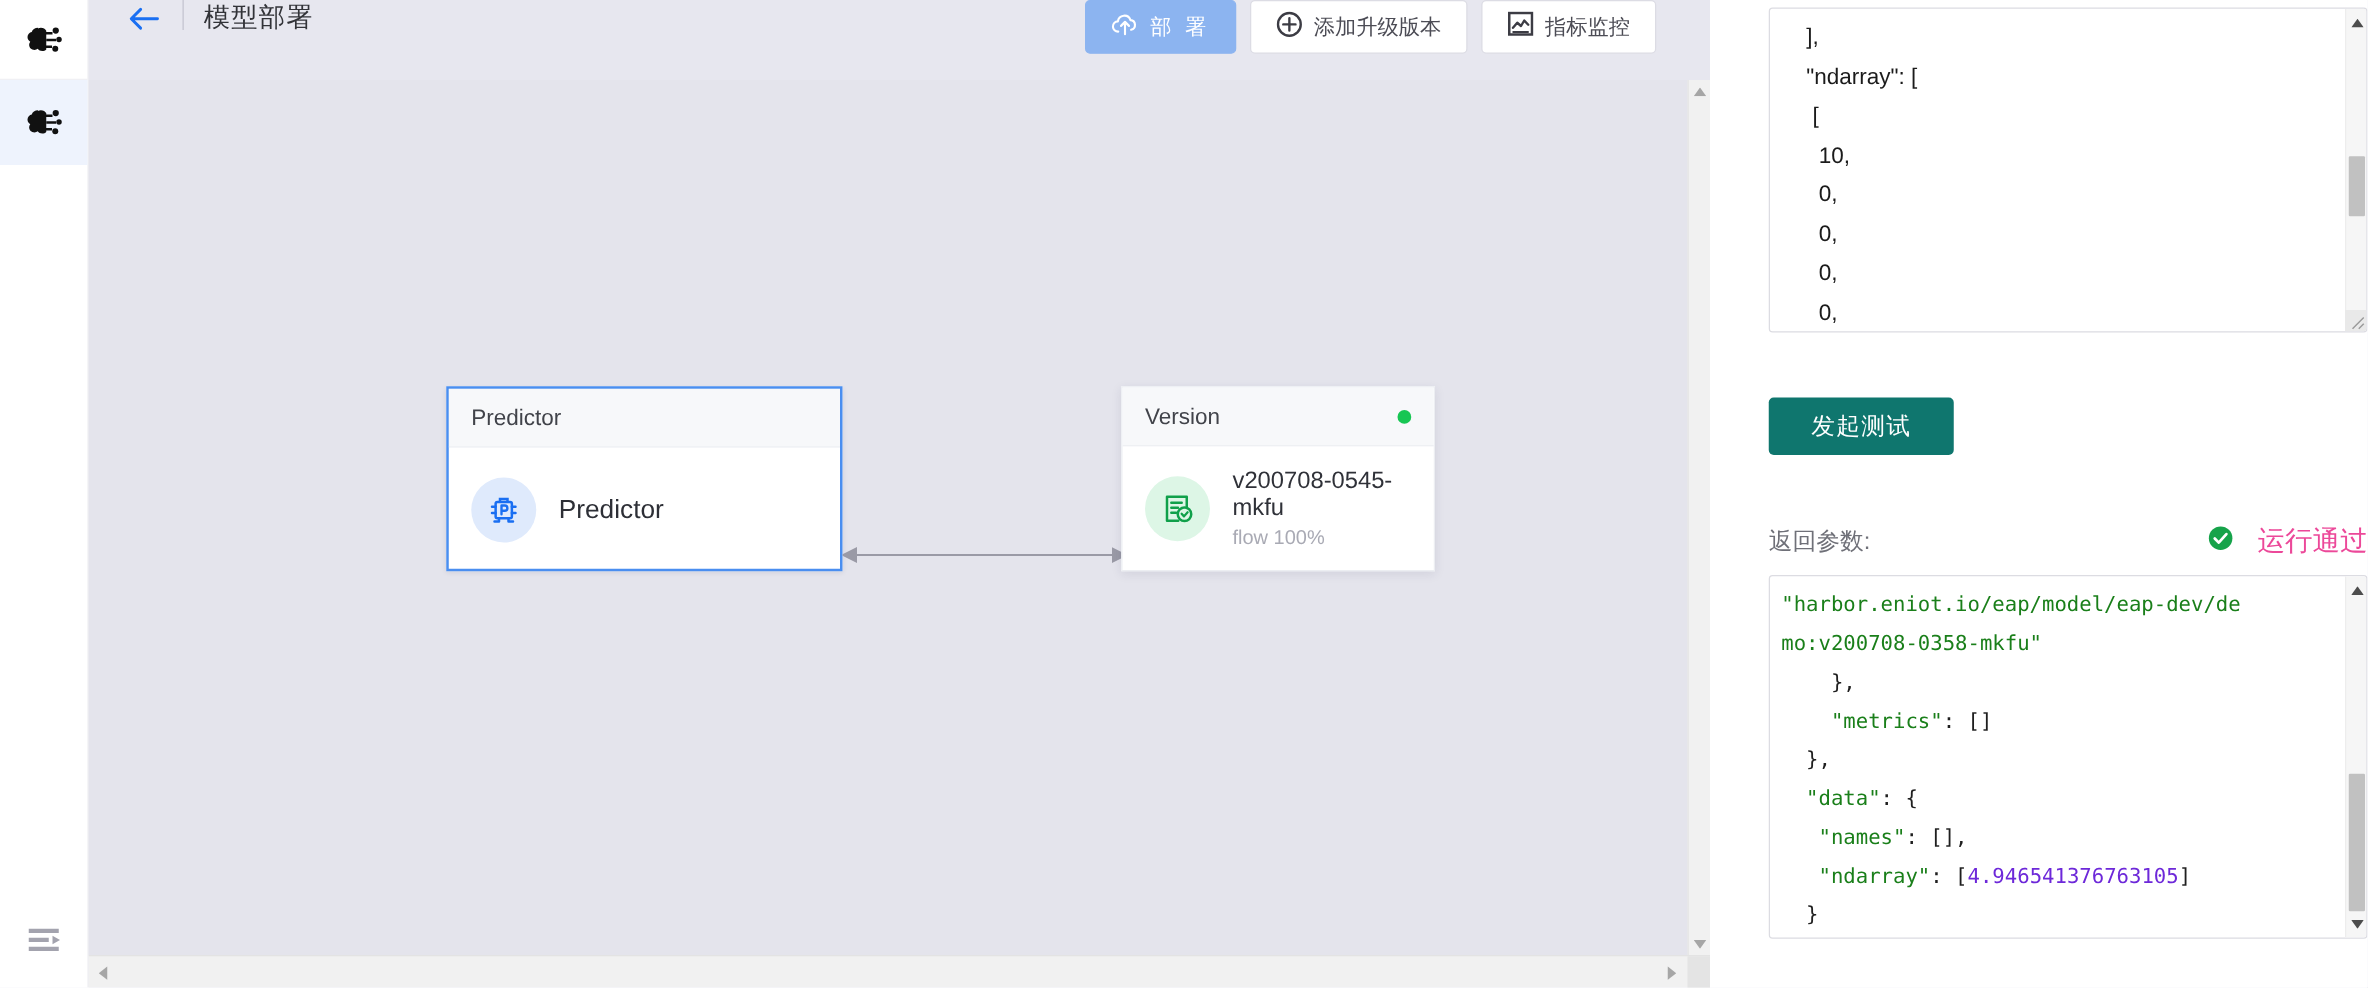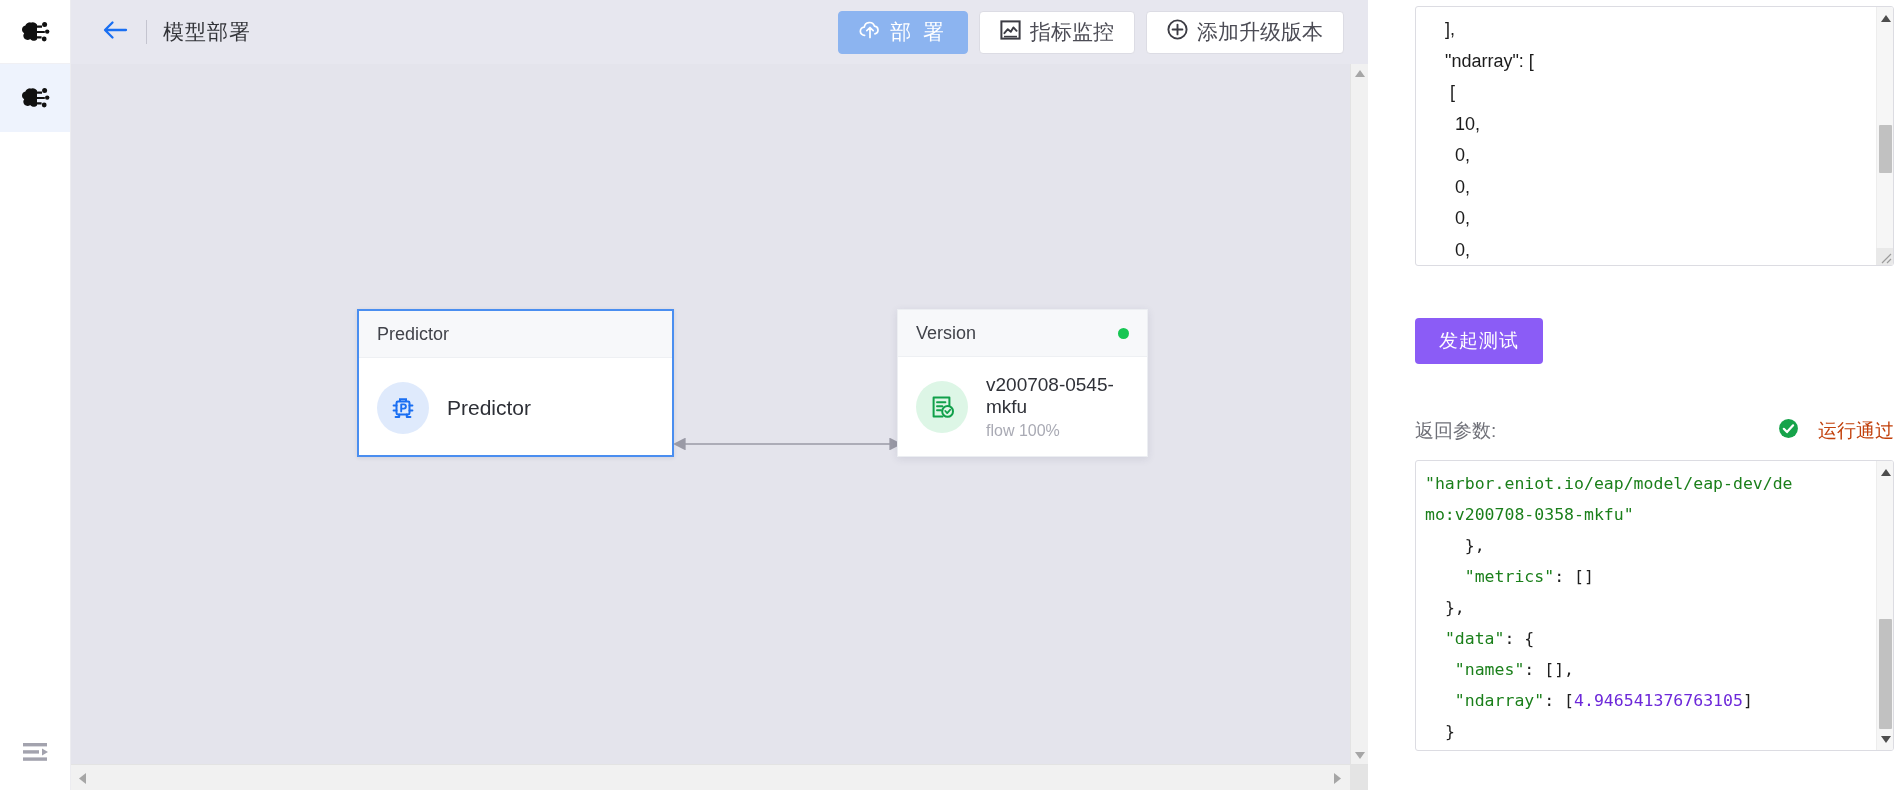--- a/index.html
+++ b/index.html
@@ -46,22 +46,22 @@
   
   .center {
     position: absolute; left: 71px; top: 0;
     width: 1297px; height: 790px;
     background: #e7e7ef;
   }
   .topbar {
     position: absolute; left: 0; top: 0;
     width: 1297px; height: 64px;
     background: #e7e7ef;
-    display: flex; align-items: center;
-    padding: 0 24px 0 27px;
+    display: flex; align-items: flex-start;
+    padding: 0 43px 0 27px;
   }
   .back-arrow {
     width: 34px; height: 34px;
     display: flex; align-items: center; justify-content: center;
     cursor: pointer;
   }
   .vdivider {
     width: 1px; height: 24px;
     background: #c4c4cf;
     margin: 0 16px 0 14px;
@@ -74,21 +74,21 @@
   .topbar-actions {
     margin-left: auto;
     display: flex; align-items: center; gap: 11px;
   }
   .btn {
     height: 43px;
     display: inline-flex; align-items: center; justify-content: center;
     gap: 9px;
     padding: 0 20px;
     border-radius: 4px;
-    font-size: 21px;
+    font-size: 17px;
     cursor: pointer;
     white-space: nowrap;
   }
   .btn-primary {
     background: #8cb4f0;
     color: #ffffff;
     border: 1px solid #8cb4f0;
     letter-spacing: 3px;
   }
   .btn-ghost {
@@ -238,39 +238,39 @@
     width: 17px; height: 17px;
     background: #e9e9e9;
   }
   .jkey  { color: #1a7f1a; }
   .jstr  { color: #1a7f1a; }
   .jnum  { color: #6d28d9; }
   .jpun  { color: #1f1f1f; }
 
   .btn-test {
     position: absolute; left: 47px; top: 318px;
-    height: 46px; padding: 0 24px;
-    background: #8b5cf6;
+    height: 46px; padding: 0 34px;
+    background: #0f766e;
     color: #ffffff;
     font-size: 19px;
     border: none; border-radius: 4px;
     display: flex; align-items: center; justify-content: center;
     cursor: pointer;
     letter-spacing: 1px;
   }
   .ret-row {
     position: absolute; left: 47px; top: 418px;
     width: 479px;
     display: flex; align-items: center;
   }
   .ret-label { font-size: 19px; color: #6f7078; }
   .ret-status {
     margin-left: auto;
     display: flex; align-items: center; gap: 19px;
-    font-size: 19px; color: #c2410c;
+    font-size: 22px; color: #ec4899;
     white-space: nowrap;
   }
 </style>
 </head>
 <body>
 
 <div id="app">
 
   <div class="rail">
     <div class="rail-logo">
@@ -326,37 +326,37 @@
             <svg width="22" height="19" viewBox="0 0 22 19">
               <path d="M5.6 15.3a4.1 4.1 0 0 1-.3-8.2 5.2 5.2 0 0 1 10.1-1 3.9 3.9 0 0 1 .5 7.7" stroke="#fff" stroke-width="1.7" fill="none" stroke-linecap="round" stroke-linejoin="round"></path>
               <path d="M11 17.4V7.9M7.8 10.7L11 7.5l3.2 3.2" stroke="#fff" stroke-width="1.7" fill="none" stroke-linecap="round" stroke-linejoin="round"></path>
             </svg>
           </span>
           <span>部 署</span>
         </div>
 
         <div class="btn btn-ghost">
           <span>
+            <svg width="21" height="21" viewBox="0 0 21 21">
+              <circle cx="10.5" cy="10.5" r="9.1" stroke="#3c3c44" stroke-width="1.9" fill="none"></circle>
+              <path d="M10.5 5.6v9.8M5.6 10.5h9.8" stroke="#3c3c44" stroke-width="1.9" stroke-linecap="round"></path>
+            </svg>
+          </span>
+          <span>添加升级版本</span>
+        </div>
+
+        <div class="btn btn-ghost">
+          <span>
             <svg width="21" height="20" viewBox="0 0 21 20">
               <rect x="1.4" y="1.4" width="18.2" height="17.2" stroke="#3c3c44" stroke-width="2" fill="none"></rect>
               <path d="M4.4 13.2l3.4-4 3 2.6 2.6-4.4 3.2 3.4" stroke="#3c3c44" stroke-width="1.9" fill="none" stroke-linejoin="round" stroke-linecap="round"></path>
               <path d="M4 16.6h13" stroke="#3c3c44" stroke-width="1.6"></path>
             </svg>
           </span>
           <span>指标监控</span>
-        </div>
-
-        <div class="btn btn-ghost">
-          <span>
-            <svg width="21" height="21" viewBox="0 0 21 21">
-              <circle cx="10.5" cy="10.5" r="9.1" stroke="#3c3c44" stroke-width="1.9" fill="none"></circle>
-              <path d="M10.5 5.6v9.8M5.6 10.5h9.8" stroke="#3c3c44" stroke-width="1.9" stroke-linecap="round"></path>
-            </svg>
-          </span>
-          <span>添加升级版本</span>
         </div>
       </div>
     </div>
 
     <div class="canvas">
 
       <div class="node node-predictor">
         <div class="node-head">
           <span>Predictor</span>
         </div>

